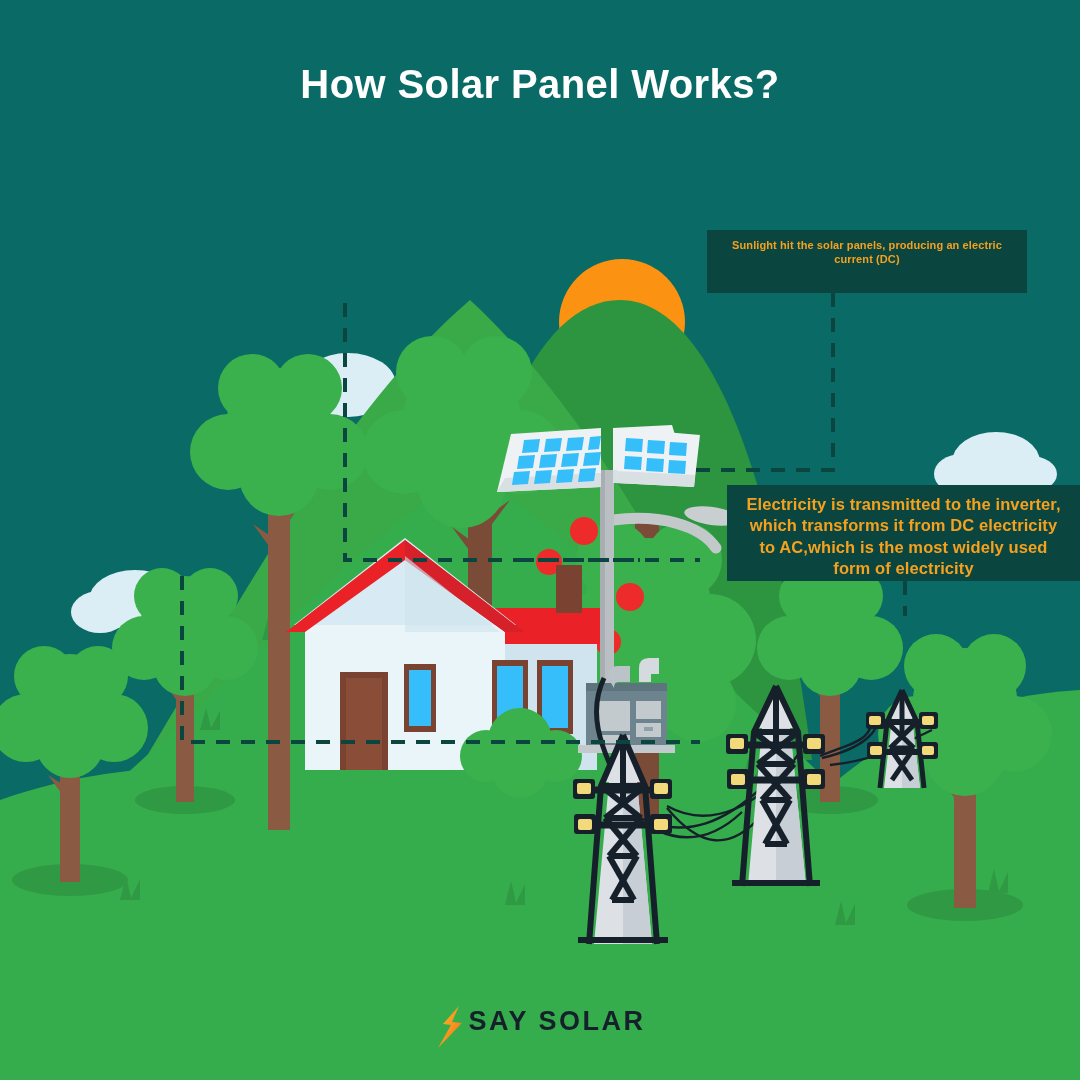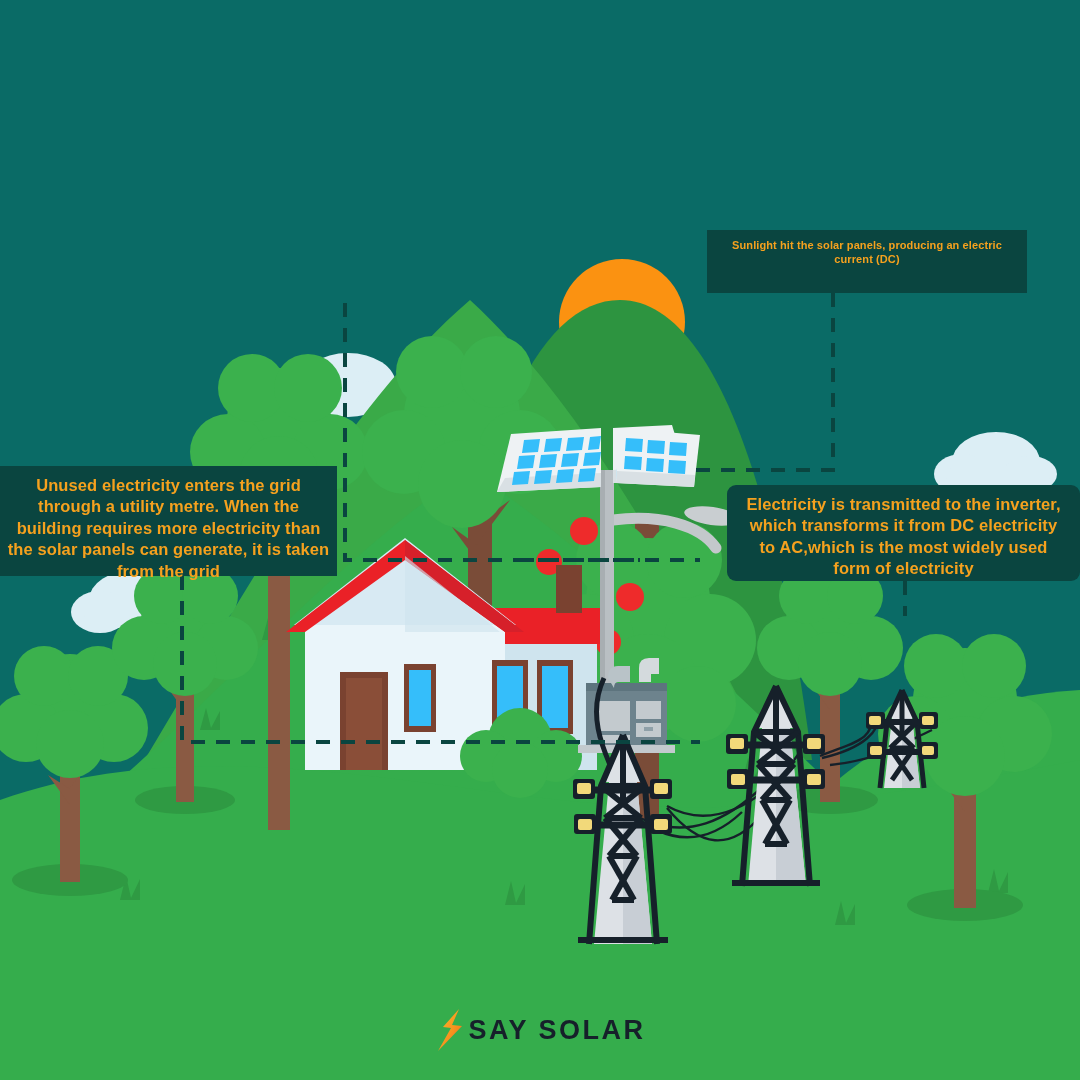--- a/index.html
+++ b/index.html
@@ -17,31 +17,31 @@
     color:#f5a11e;
     font-weight:bold;
     text-align:center;
     line-height:1.30;
     letter-spacing:.1px;
     box-sizing:border-box;
   }
   #box-ac   {left:80px;  top:207px; width:368px; height:96px; font-size:16.5px; padding:9px 6px;}
   #box-sun  {left:707px; top:230px; width:320px; height:63px; font-size:11px; padding:8px 6px;}
   #box-grid {left:0px;   top:466px; width:337px; height:110px;font-size:16.5px; padding:9px 6px;}
-  #box-inv  {left:727px; top:485px; width:353px; height:96px; font-size:16.5px; padding:9px 16px;border-radius:9px;}
+  #box-inv  {left:727px; top:485px; width:353px; height:96px; font-size:16.5px; padding:9px 16px;}
 
   #title{
     position:absolute;left:0;top:62px;width:1080px;
     text-align:center;color:#ffffff;font-weight:bold;
     font-size:40px;letter-spacing:.4px;
   }
 
   #logo{
     position:absolute;left:0;top:1006px;width:1080px;height:48px;
-    display:flex;align-items:center;justify-content:center;
+    display:flex;justify-content:center;
   }
   #logo-text{
     color:#16202a;font-weight:bold;font-size:27px;letter-spacing:2.5px;
   }
 </style>
 </head>
 <body>
 
 <div id="stage">
 
@@ -452,25 +452,25 @@
 
         <path d="M905 581 L905 616"></path>
 
         <path d="M520 560 L700 560"></path>
       </g>
 
       <ellipse cx="623" cy="946" rx="0" ry="0" fill="#2f9a43"></ellipse>
     </g>
   </svg>
 
+  <div id="title">How Solar Panel Works?</div>
 
 
   <div class="textbox" id="box-sun">Sunlight hit the solar panels, producing an electric current (DC)</div>
 
-  <div class="textbox" id="box-grid">Unused electricity enters the grid through a utility metre. When the building requires more electricity than the solar panels can generate, it is taken from the grid</div>
 
   <div class="textbox" id="box-inv">Electricity is transmitted to the inverter, which transforms it from DC electricity to AC,which is the most widely used form of electricity</div>
 
   <div id="logo">
     <svg width="34" height="42" viewBox="0 0 34 42">
       <path d="M25 0 L9 18 L17 19 L4 42 L28 17 L18 16 Z" fill="url(#boltGrad)"></path>
     </svg>
     <span id="logo-text">SAY SOLAR</span>
   </div>
 

